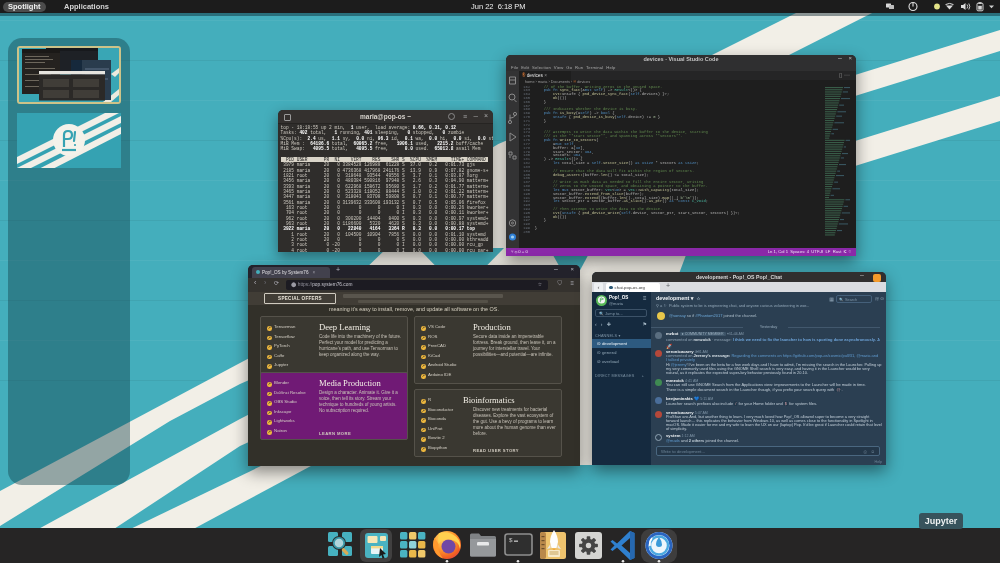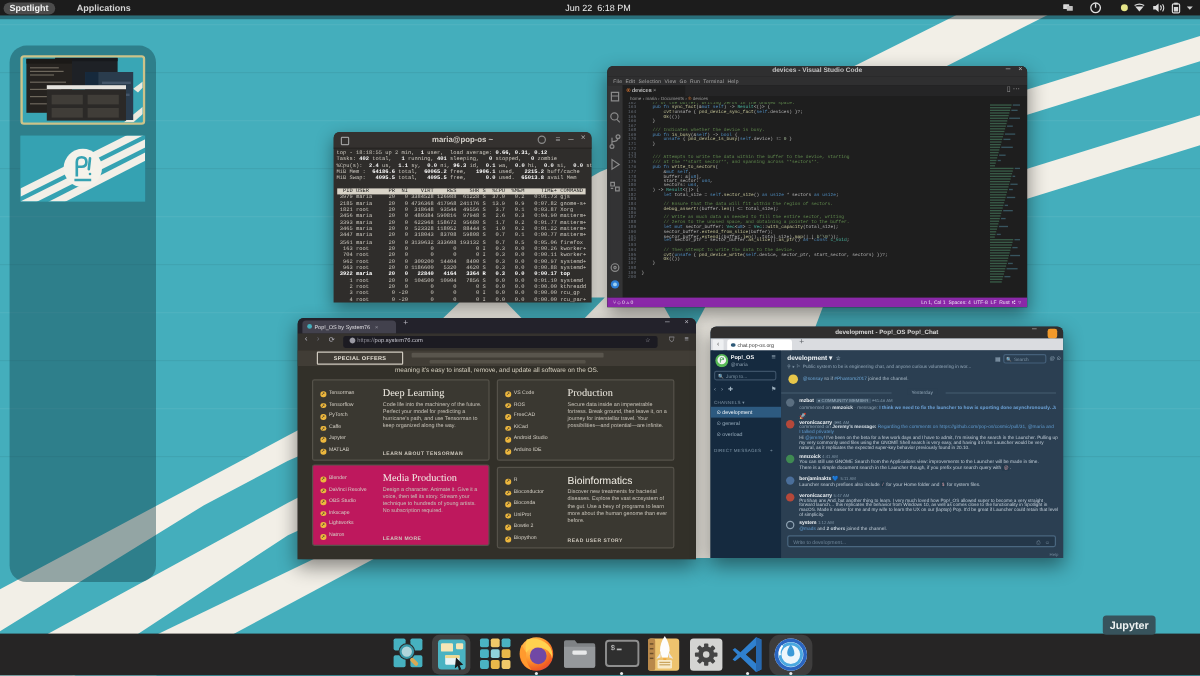--- a/index.html
+++ b/index.html
@@ -371,39 +371,39 @@
         <div class="abs" style="left:166px;top:24px;width:148px;height:68px;background:#3a3831;border:0.5px solid #55524a;border-radius:2px">
           <div class="abs" style="left:6px;top:7px;font-size:4.3px;color:#d6d1c7"><span style="display:inline-block;width:4.6px;height:4.6px;background:#edb73d;border-radius:50%;vertical-align:-1px;margin-right:2.5px;color:#3a3831;font-size:3.6px;text-align:center;line-height:4.6px;font-weight:bold">↗</span>VS Code</div>
           <div class="abs" style="left:6px;top:16.6px;font-size:4.3px;color:#d6d1c7"><span style="display:inline-block;width:4.6px;height:4.6px;background:#edb73d;border-radius:50%;vertical-align:-1px;margin-right:2.5px;color:#3a3831;font-size:3.6px;text-align:center;line-height:4.6px;font-weight:bold">↗</span>ROS</div>
           <div class="abs" style="left:6px;top:26.2px;font-size:4.3px;color:#d6d1c7"><span style="display:inline-block;width:4.6px;height:4.6px;background:#edb73d;border-radius:50%;vertical-align:-1px;margin-right:2.5px;color:#3a3831;font-size:3.6px;text-align:center;line-height:4.6px;font-weight:bold">↗</span>FreeCAD</div>
           <div class="abs" style="left:6px;top:35.8px;font-size:4.3px;color:#d6d1c7"><span style="display:inline-block;width:4.6px;height:4.6px;background:#edb73d;border-radius:50%;vertical-align:-1px;margin-right:2.5px;color:#3a3831;font-size:3.6px;text-align:center;line-height:4.6px;font-weight:bold">↗</span>KiCad</div>
           <div class="abs" style="left:6px;top:45.4px;font-size:4.3px;color:#d6d1c7"><span style="display:inline-block;width:4.6px;height:4.6px;background:#edb73d;border-radius:50%;vertical-align:-1px;margin-right:2.5px;color:#3a3831;font-size:3.6px;text-align:center;line-height:4.6px;font-weight:bold">↗</span>Android Studio</div>
           <div class="abs" style="left:6px;top:55px;font-size:4.3px;color:#d6d1c7"><span style="display:inline-block;width:4.6px;height:4.6px;background:#edb73d;border-radius:50%;vertical-align:-1px;margin-right:2.5px;color:#3a3831;font-size:3.6px;text-align:center;line-height:4.6px;font-weight:bold">↗</span>Arduino IDE</div>
           <div class="abs" style="left:58px;top:5px;font-family:'Liberation Serif',serif;font-size:8.6px;color:#f3efe6">Production</div>
           <div class="abs" style="left:58px;top:17px;width:84px;font-size:4.5px;line-height:5.9px;color:#c7c2b8">Secure data inside an impenetrable fortress. Break ground, then leave it, on a journey for interstellar travel. Your possibilities—and potential—are infinite.</div>
         </div>
-        <div class="abs" style="left:12px;top:95px;width:148px;height:68px;background:#be185d;border:0.5px solid #55524a;border-radius:2px">
+        <div class="abs" style="left:12px;top:80px;width:148px;height:68px;background:#701a75;border:0.5px solid #55524a;border-radius:2px">
           <div class="abs" style="left:6px;top:7px;font-size:4.3px;color:#d6d1c7"><span style="display:inline-block;width:4.6px;height:4.6px;background:#edb73d;border-radius:50%;vertical-align:-1px;margin-right:2.5px;color:#3a3831;font-size:3.6px;text-align:center;line-height:4.6px;font-weight:bold">↗</span>Blender</div>
           <div class="abs" style="left:6px;top:16.6px;font-size:4.3px;color:#d6d1c7"><span style="display:inline-block;width:4.6px;height:4.6px;background:#edb73d;border-radius:50%;vertical-align:-1px;margin-right:2.5px;color:#3a3831;font-size:3.6px;text-align:center;line-height:4.6px;font-weight:bold">↗</span>DaVinci Resolve</div>
           <div class="abs" style="left:6px;top:26.2px;font-size:4.3px;color:#d6d1c7"><span style="display:inline-block;width:4.6px;height:4.6px;background:#edb73d;border-radius:50%;vertical-align:-1px;margin-right:2.5px;color:#3a3831;font-size:3.6px;text-align:center;line-height:4.6px;font-weight:bold">↗</span>OBS Studio</div>
           <div class="abs" style="left:6px;top:35.8px;font-size:4.3px;color:#d6d1c7"><span style="display:inline-block;width:4.6px;height:4.6px;background:#edb73d;border-radius:50%;vertical-align:-1px;margin-right:2.5px;color:#3a3831;font-size:3.6px;text-align:center;line-height:4.6px;font-weight:bold">↗</span>Inkscape</div>
           <div class="abs" style="left:6px;top:45.4px;font-size:4.3px;color:#d6d1c7"><span style="display:inline-block;width:4.6px;height:4.6px;background:#edb73d;border-radius:50%;vertical-align:-1px;margin-right:2.5px;color:#3a3831;font-size:3.6px;text-align:center;line-height:4.6px;font-weight:bold">↗</span>Lightworks</div>
           <div class="abs" style="left:6px;top:55px;font-size:4.3px;color:#d6d1c7"><span style="display:inline-block;width:4.6px;height:4.6px;background:#edb73d;border-radius:50%;vertical-align:-1px;margin-right:2.5px;color:#3a3831;font-size:3.6px;text-align:center;line-height:4.6px;font-weight:bold">↗</span>Natron</div>
           <div class="abs" style="left:58px;top:5px;font-family:'Liberation Serif',serif;font-size:8.6px;color:#f3efe6">Media Production</div>
           <div class="abs" style="left:58px;top:17px;width:84px;font-size:4.5px;line-height:5.9px;color:#c7c2b8">Design a character. Animate it. Give it a voice, then tell its story. Stream your technique to hundreds of young artists. No subscription required.</div>
           <div class="abs" style="left:58px;top:58px;font-size:4.2px;font-weight:bold;letter-spacing:0.4px;color:#d0cabf">LEARN MORE</div>
         </div>
         <div class="abs" style="left:166px;top:97px;width:148px;height:68px;background:#3a3831;border:0.5px solid #55524a;border-radius:2px">
           <div class="abs" style="left:6px;top:7px;font-size:4.3px;color:#d6d1c7"><span style="display:inline-block;width:4.6px;height:4.6px;background:#edb73d;border-radius:50%;vertical-align:-1px;margin-right:2.5px;color:#3a3831;font-size:3.6px;text-align:center;line-height:4.6px;font-weight:bold">↗</span>R</div>
           <div class="abs" style="left:6px;top:16.6px;font-size:4.3px;color:#d6d1c7"><span style="display:inline-block;width:4.6px;height:4.6px;background:#edb73d;border-radius:50%;vertical-align:-1px;margin-right:2.5px;color:#3a3831;font-size:3.6px;text-align:center;line-height:4.6px;font-weight:bold">↗</span>Bioconductor</div>
           <div class="abs" style="left:6px;top:26.2px;font-size:4.3px;color:#d6d1c7"><span style="display:inline-block;width:4.6px;height:4.6px;background:#edb73d;border-radius:50%;vertical-align:-1px;margin-right:2.5px;color:#3a3831;font-size:3.6px;text-align:center;line-height:4.6px;font-weight:bold">↗</span>Bioconda</div>
           <div class="abs" style="left:6px;top:35.8px;font-size:4.3px;color:#d6d1c7"><span style="display:inline-block;width:4.6px;height:4.6px;background:#edb73d;border-radius:50%;vertical-align:-1px;margin-right:2.5px;color:#3a3831;font-size:3.6px;text-align:center;line-height:4.6px;font-weight:bold">↗</span>UniProt</div>
           <div class="abs" style="left:6px;top:45.4px;font-size:4.3px;color:#d6d1c7"><span style="display:inline-block;width:4.6px;height:4.6px;background:#edb73d;border-radius:50%;vertical-align:-1px;margin-right:2.5px;color:#3a3831;font-size:3.6px;text-align:center;line-height:4.6px;font-weight:bold">↗</span>Bowtie 2</div>
           <div class="abs" style="left:6px;top:55px;font-size:4.3px;color:#d6d1c7"><span style="display:inline-block;width:4.6px;height:4.6px;background:#edb73d;border-radius:50%;vertical-align:-1px;margin-right:2.5px;color:#3a3831;font-size:3.6px;text-align:center;line-height:4.6px;font-weight:bold">↗</span>Biopython</div>
-          <div class="abs" style="left:58px;top:5px;font-family:Liberation Sans, sans-serif;font-size:8.6px;color:#f3efe6">Bioinformatics</div>
+          <div class="abs" style="left:48px;top:5px;font-family:Liberation Serif, serif;font-size:8.6px;color:#f3efe6">Bioinformatics</div>
           <div class="abs" style="left:58px;top:17px;width:84px;font-size:4.5px;line-height:5.9px;color:#c7c2b8">Discover new treatments for bacterial diseases. Explore the vast ecosystem of the gut. Use a bevy of programs to learn more about the human genome than ever before.</div>
           <div class="abs" style="left:58px;top:58px;font-size:4.2px;font-weight:bold;letter-spacing:0.4px;color:#d0cabf">READ USER STORY</div>
         </div>
       </div>
   </div>
 </div>
 
 <div class="abs" style="left:592px;top:272px;width:294px;height:193px;z-index:5;border-radius:5px 5px 0 0;box-shadow:0 6px 16px rgba(0,0,0,0.45);overflow:hidden;background:#2b3f52">
   <div class="abs" style="left:0;top:0;width:294px;height:10px;background:#302f2f">
     <div class="abs" style="left:0;top:0;width:294px;text-align:center;font-size:5.2px;font-weight:bold;color:#d8d8d8;line-height:10px">development - Pop!_OS Pop!_Chat</div>

